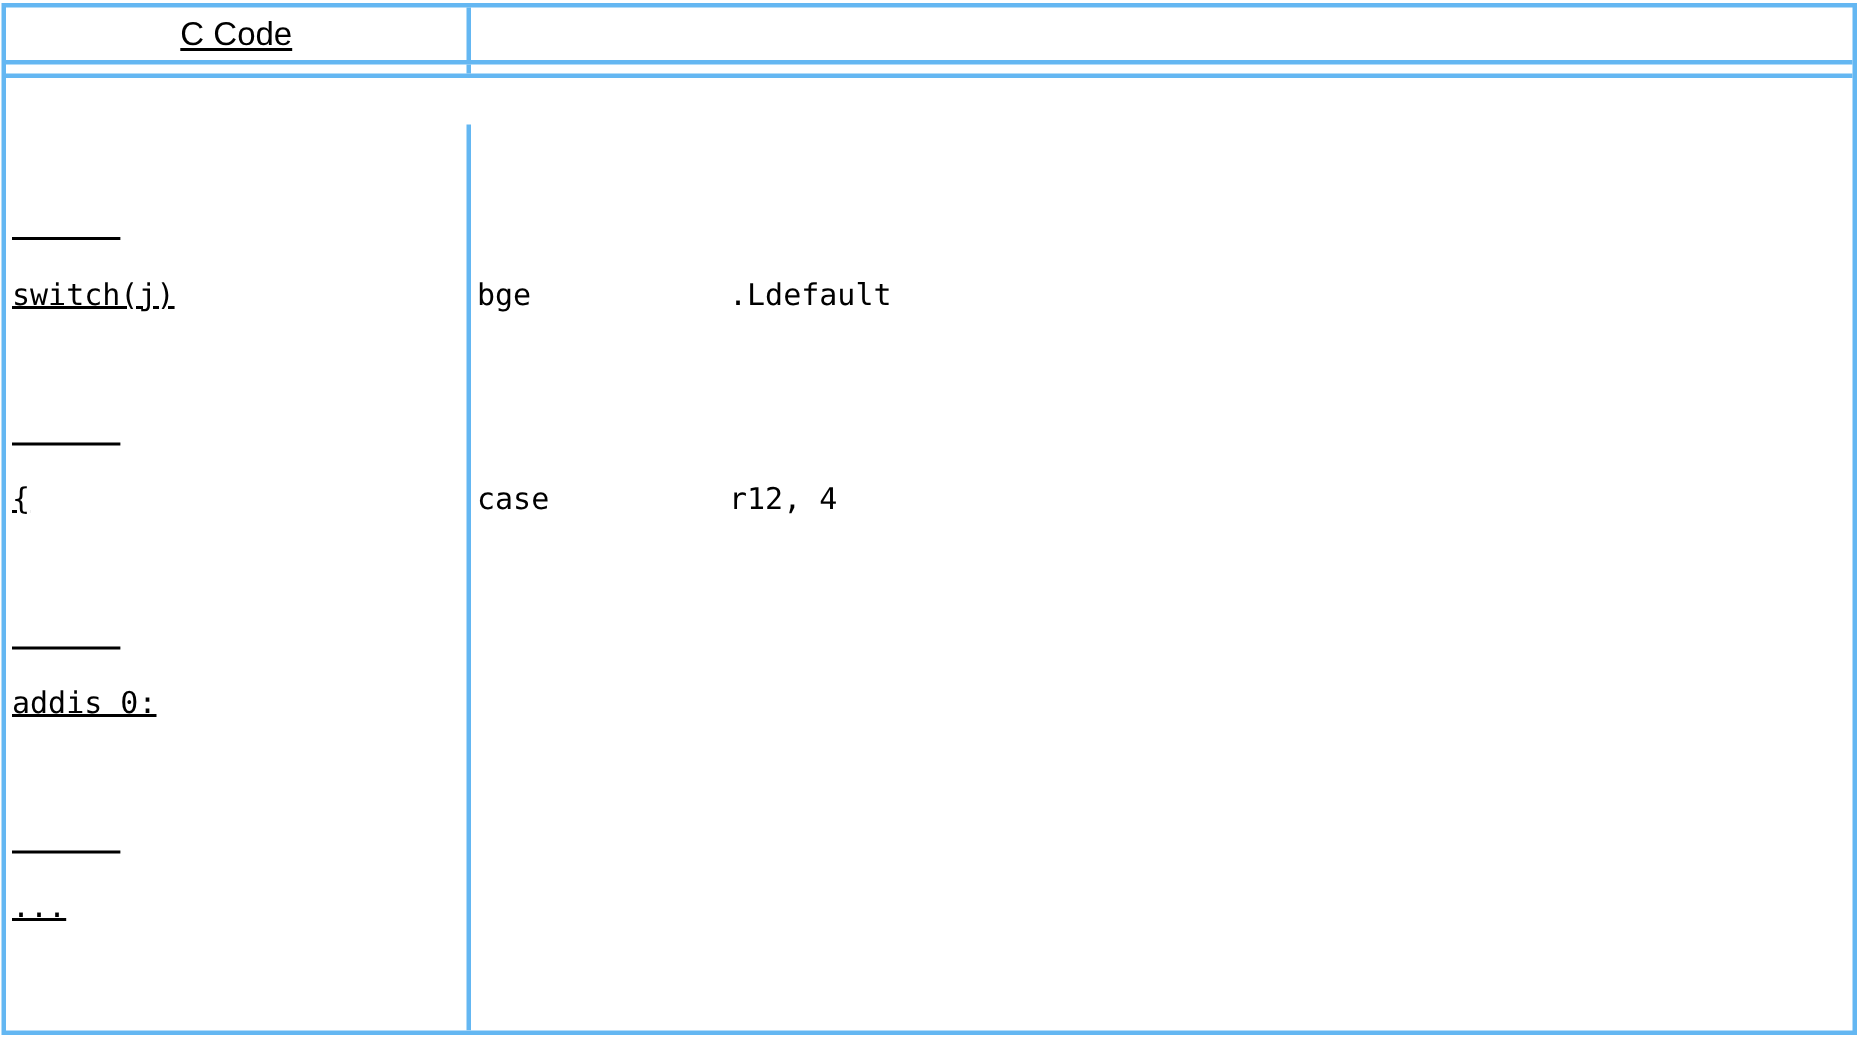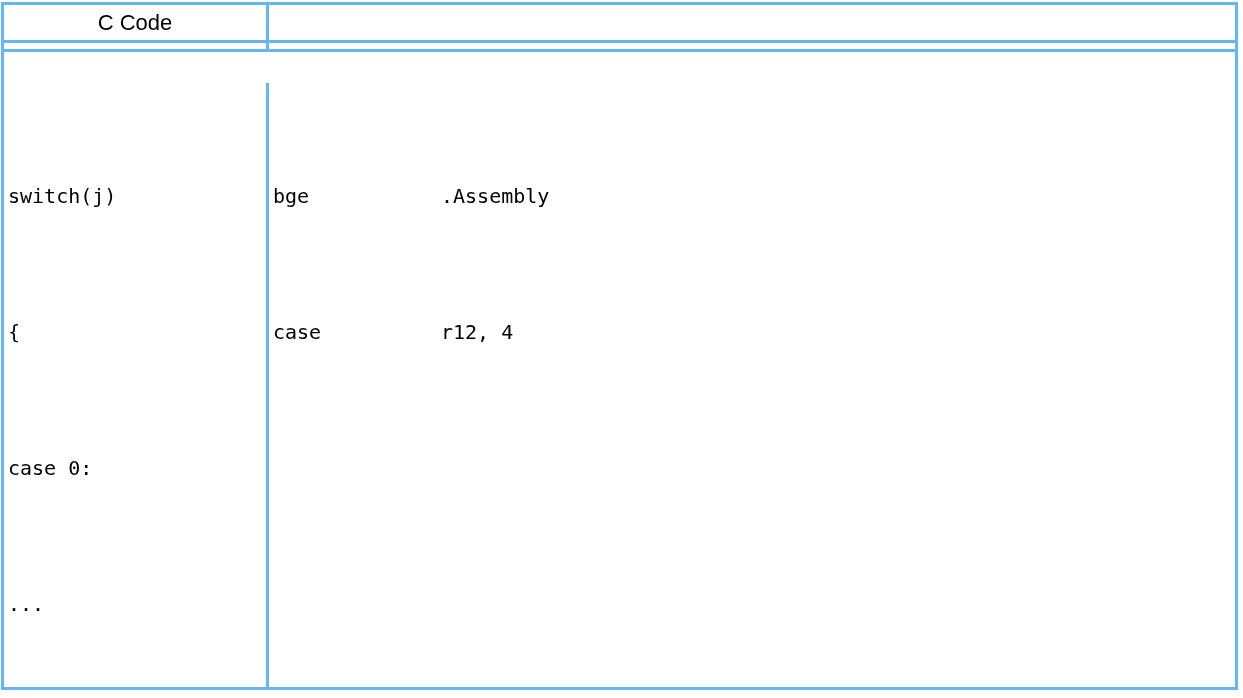--- a/index.html
+++ b/index.html
@@ -9,23 +9,24 @@
     position: absolute;
     left: 1px; top: 2px;
     width: 1237px; height: 688px;
     border: 3px solid var(--border);
     background: var(--bg);
     display: flex;
     flex-direction: column;
   }
   .row { display: flex; width: 100%; }
   .cell-c {
-    width: 265px;
+    width: 310px;
     border-right: 3px solid var(--border);
     flex: none;
+    text-decoration: underline;
   }
   .cell-asm { flex: 1; }
   .header-row {
     height: 38px;
     border-bottom: 3px solid var(--border);
     flex: none;
   }
   .header-row .cell-c,
   .header-row .cell-asm {
     display: flex;
@@ -68,33 +69,33 @@
   <div class="row gap-row">
     <div class="cell-c"></div>
     <div class="cell-asm"></div>
   </div>
 
   <div class="row body-row">
 
     <div class="cell-c code-cell">
       <div>switch(j)</div>
       <div>{</div>
-      <div>case 0:</div>
+      <div>addis 0:</div>
       <div>...</div>
       
       
       
       
       
       
       
     </div>
 
     <div class="cell-asm code-cell">
-      <div class="asm-line"><span class="op">bge</span><span>.Assembly</span></div>
+      <div class="asm-line"><span class="op">bge</span><span>.Ldefault</span></div>
       <div class="asm-line"><span class="op">case</span><span>r12, 4</span></div>
       
       
       
       
       
       
       
       
       

